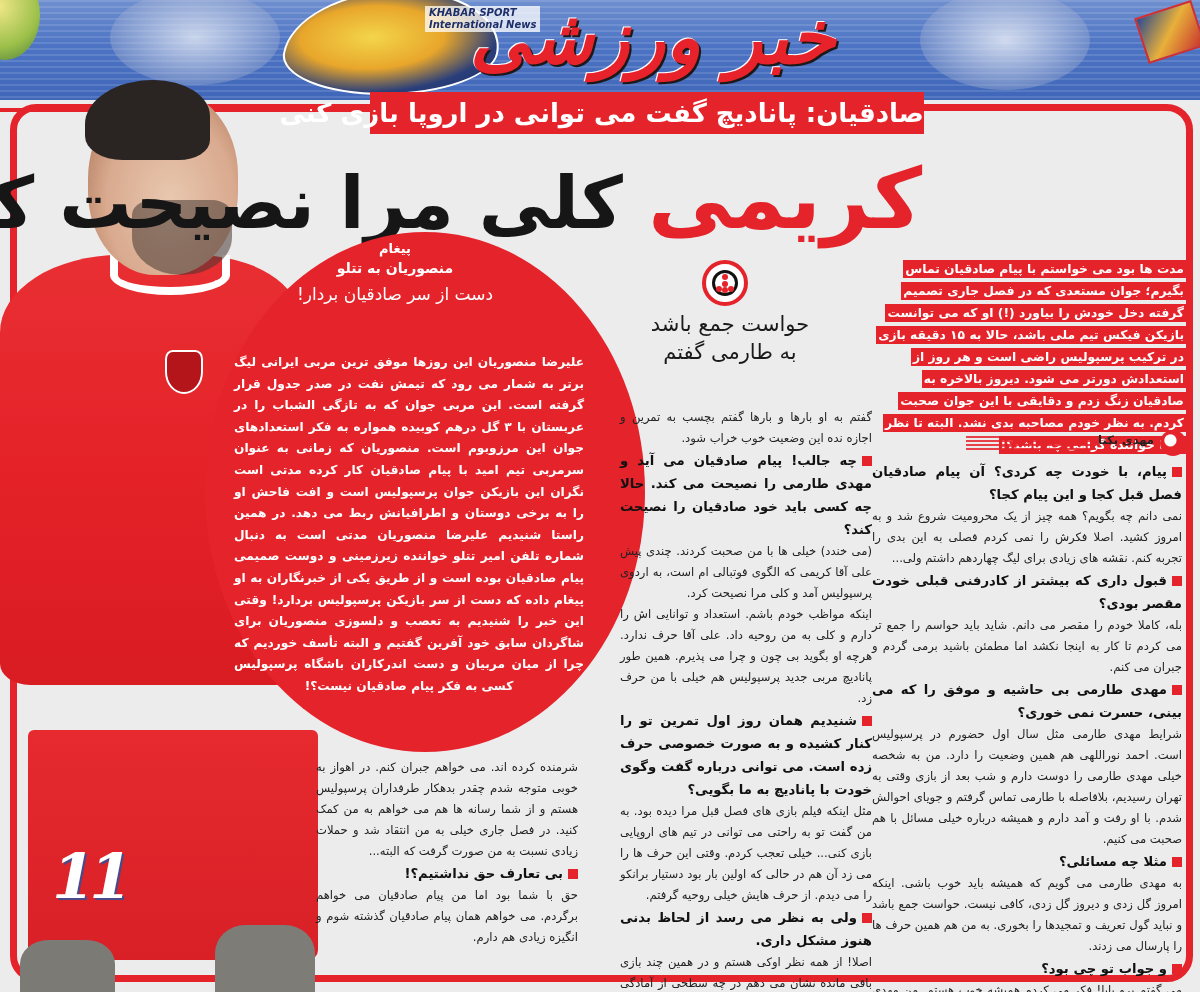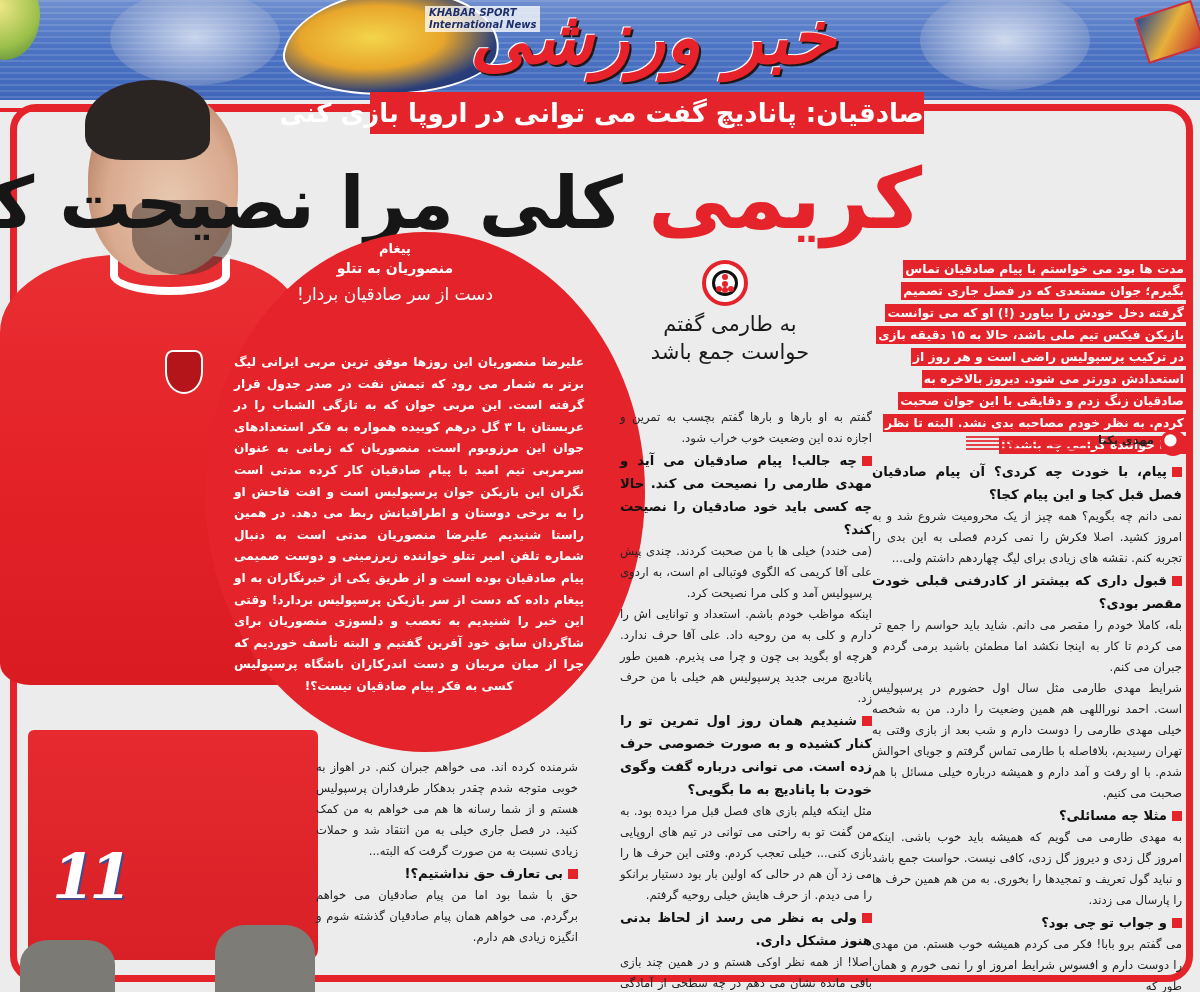--- a/index.html
+++ b/index.html
@@ -162,39 +162,40 @@
 <div class="emblem">
   <div class="emblem-inner">
     <div class="emblem-dot" style="left:7px;top:1px"></div>
     <div class="emblem-dot" style="left:7px;top:8px"></div>
     <div class="emblem-dot" style="left:1px;top:13px"></div>
     <div class="emblem-dot" style="left:13px;top:13px"></div>
     <div class="emblem-dot" style="left:7px;top:14px"></div>
   </div>
 </div>
 <div class="subhead">
+  <div>حواست جمع باشد</div>
   <div>به طارمی گفتم</div>
-  <div>حواست جمع باشد</div>
 </div>
 
 <div class="intro">
   <span>مدت ها بود می خواستم با پیام صادقیان تماس بگیرم؛ جوان مستعدی که در فصل جاری تصمیم گرفته دخل خودش را بیاورد (!) او که می توانست بازیکن فیکس تیم ملی باشد، حالا به ۱۵ دقیقه بازی در ترکیب پرسپولیس راضی است و هر روز از استعدادش دورتر می شود. دیروز بالاخره به صادقیان زنگ زدم و دقایقی با این جوان صحبت کردم. به نظر خودم مصاحبه بدی نشد. البته تا نظر شما خواننده گرامی چه باشد؟!</span>
 </div>
 
 <div class="author">
   <div class="author-lines"></div>
   <div class="author-name">مهدی یکتا</div>
   <div class="author-ball"></div>
 </div>
 
 <div class="col col-right">
   <p class="q"><span class="sq"></span><span>پیام، با خودت چه کردی؟ آن پیام صادقیان فصل قبل کجا و این پیام کجا؟</span></p>
   <p>نمی دانم چه بگویم؟ همه چیز از یک محرومیت شروع شد و به امروز کشید. اصلا فکرش را نمی کردم فصلی به این بدی را تجربه کنم. نقشه های زیادی برای لیگ چهاردهم داشتم ولی...</p>
   <p class="q"><span class="sq"></span><span>قبول داری که بیشتر از کادرفنی قبلی خودت مقصر بودی؟</span></p>
   <p>بله، کاملا خودم را مقصر می دانم. شاید باید حواسم را جمع تر می کردم تا کار به اینجا نکشد اما مطمئن باشید برمی گردم و جبران می کنم.</p>
+  <p class="q"><span class="sq"></span><span>مهدی طارمی بی حاشیه و موفق را که می بینی، حسرت نمی خوری؟</span></p>
   <p>شرایط مهدی طارمی مثل سال اول حضورم در پرسپولیس است. احمد نوراللهی هم همین وضعیت را دارد. من به شخصه خیلی مهدی طارمی را دوست دارم و شب بعد از بازی وقتی به تهران رسیدیم، بلافاصله با طارمی تماس گرفتم و جویای احوالش شدم. با او رفت و آمد دارم و همیشه درباره خیلی مسائل با هم صحبت می کنیم.</p>
   <p class="q"><span class="sq"></span><span>مثلا چه مسائلی؟</span></p>
   <p>به مهدی طارمی می گویم که همیشه باید خوب باشی. اینکه امروز گل زدی و دیروز گل زدی، کافی نیست. حواست جمع باشد و نباید گول تعریف و تمجیدها را بخوری. به من هم همین حرف ها را پارسال می زدند.</p>
   <p class="q"><span class="sq"></span><span>و جواب تو چی بود؟</span></p>
   <p>می گفتم برو بابا! فکر می کردم همیشه خوب هستم. من مهدی را دوست دارم و افسوس شرایط امروز او را نمی خورم و همان طور که</p>
 </div>
 
 <div class="col col-mid">
   <p>گفتم به او بارها و بارها گفتم بچسب به تمرین و اجازه نده این وضعیت خوب خراب شود.</p>
   <p class="q"><span class="sq"></span><span>چه جالب! پیام صادقیان می آید و مهدی طارمی را نصیحت می کند. حالا چه کسی باید خود صادقیان را نصیحت کند؟</span></p>

